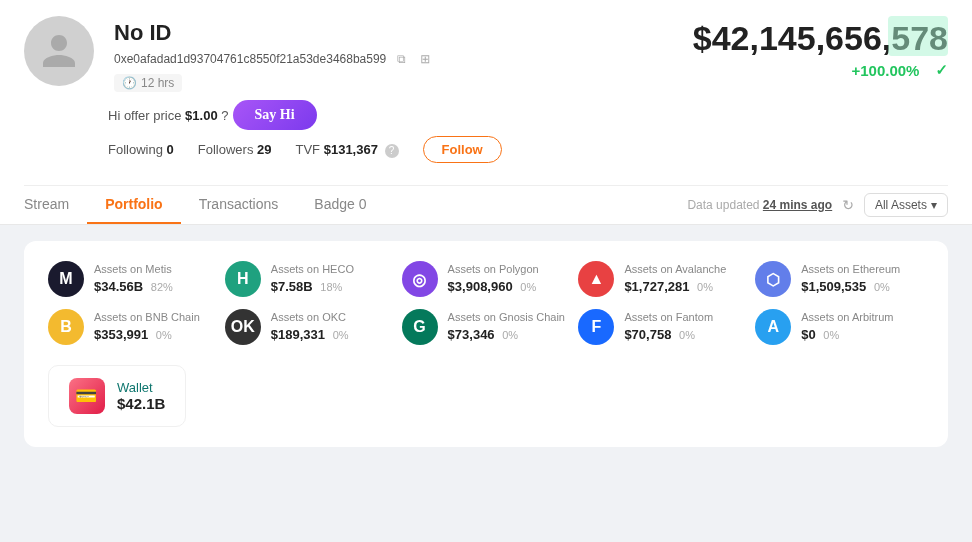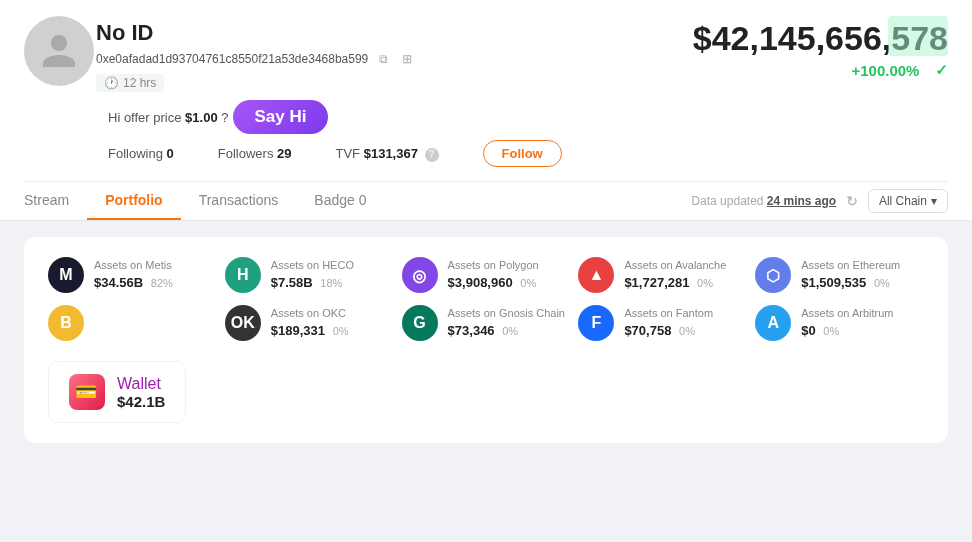--- a/index.html
+++ b/index.html
@@ -12,21 +12,21 @@
       color: #333;
     }
     .top-bar {
       background: #fff;
       padding: 16px 24px 0 24px;
       border-bottom: 1px solid #e8e8e8;
     }
     .profile-left {
       display: flex;
       align-items: flex-start;
-      gap: 2px;
+      gap: 20px;
     }
     .avatar {
       width: 70px;
       height: 70px;
       border-radius: 50%;
       background: #d0d0d0;
       display: flex;
       align-items: center;
       justify-content: center;
       overflow: hidden;
@@ -122,40 +122,41 @@
       cursor: pointer;
     }
     .hi-offer-text { font-size: 13px; color: #555; }
     .hi-offer-text strong { color: #222; }
     .say-hi-btn {
       background: linear-gradient(135deg, #a855f7, #7c3aed);
       color: #fff;
       border: none;
       border-radius: 20px;
       padding: 7px 22px;
-      font-size: 17px;
+      font-size: 14px;
       font-weight: 600;
       cursor: pointer;
+      font-family: Liberation Serif, serif;
     }
     .follow-btn {
       background: #fff;
       color: #f97316;
       border: 1.5px solid #f97316;
       border-radius: 20px;
       padding: 5px 18px;
       font-size: 13px;
       font-weight: 700;
       cursor: pointer;
     }
     .tabs-row {
       display: flex;
       align-items: center;
       gap: 0;
       border-top: 1px solid #eee;
-      margin-top: 4px;
+      margin-top: 12px;
       justify-content: flex-end;
     }
     .tab-item {
       padding: 10px 18px;
       font-size: 14px;
       color: #888;
       cursor: pointer;
       border-bottom: 2.5px solid transparent;
       font-weight: 500;
     }
@@ -237,21 +238,21 @@
       width: 36px;
       height: 36px;
       border-radius: 8px;
       background: linear-gradient(135deg, #fb7185, #e11d48);
       display: flex;
       align-items: center;
       justify-content: center;
       font-size: 18px;
       color: #fff;
     }
-    .wallet-label { font-size: 16px; color: #a21caf; }
+    .wallet-label { font-size: 13px; color: #0f766e; }
     .wallet-amount { font-size: 15px; font-weight: 700; color: #222; }
 
     
     .icon-metis { background: #1a1a2e; }
     .icon-heco { background: #1fa17f; }
     .icon-polygon { background: #8247e5; }
     .icon-avalanche { background: #e84142; }
     .icon-ethereum { background: #627eea; }
     .icon-bnb { background: #f3ba2f; }
     .icon-okc { background: #333; }
@@ -303,21 +304,21 @@
 
   <div style="padding-left: 84px;">
     <div style="display:flex; align-items:center; gap:4px; padding: 8px 0 6px 0;">
       <div class="hi-offer-text">
         <span>Hi offer price</span>
         <strong>$1.00</strong>
         <span class="help-icon">?</span>
       </div>
       <button class="say-hi-btn">Say Hi</button>
     </div>
-    <div style="display:flex; align-items:center; gap:20px; padding-bottom: 10px;">
+    <div style="display:flex; align-items:center; padding-bottom: 10px;">
       <div class="stat-item">
         <span>Following</span>
         <strong>0</strong>
       </div>
       <div class="stat-item">
         <span>Followers</span>
         <strong>29</strong>
       </div>
       <div class="stat-item">
         <span>TVF</span>
@@ -330,21 +331,21 @@
 
   <div class="tabs-row">
     <div class="tab-item">Stream</div>
     <div class="tab-item active">Portfolio</div>
     <div class="tab-item">Transactions</div>
     <div class="tab-item">Badge 0</div>
     <div class="tabs-meta">
       <span>Data updated <strong>24 mins ago</strong></span>
       <span class="refresh-icon">↻</span>
       <div class="chain-select">
-        <span>All Chain</span>
+        <span>All Assets</span>
         <span>▾</span>
       </div>
     </div>
   </div>
 </div>
 
 <div class="main-content">
   <div class="assets-card">
     <div class="assets-grid" id="assets-grid">
     <div class="asset-item">
@@ -392,20 +393,27 @@
       <div class="asset-info">
         <div class="asset-name">Assets on Ethereum</div>
         <div>
           <span class="asset-value">$1,509,535</span>
           <span class="asset-pct">0%</span>
         </div>
       </div>
     </div>
         <div class="asset-item">
       <div class="asset-icon icon-bnb">B</div>
+      <div class="asset-info">
+        <div class="asset-name">Assets on BNB Chain</div>
+        <div>
+          <span class="asset-value">$353,991</span>
+          <span class="asset-pct">0%</span>
+        </div>
+      </div>
     </div>
         <div class="asset-item">
       <div class="asset-icon icon-okc">OK</div>
       <div class="asset-info">
         <div class="asset-name">Assets on OKC</div>
         <div>
           <span class="asset-value">$189,331</span>
           <span class="asset-pct">0%</span>
         </div>
       </div>

